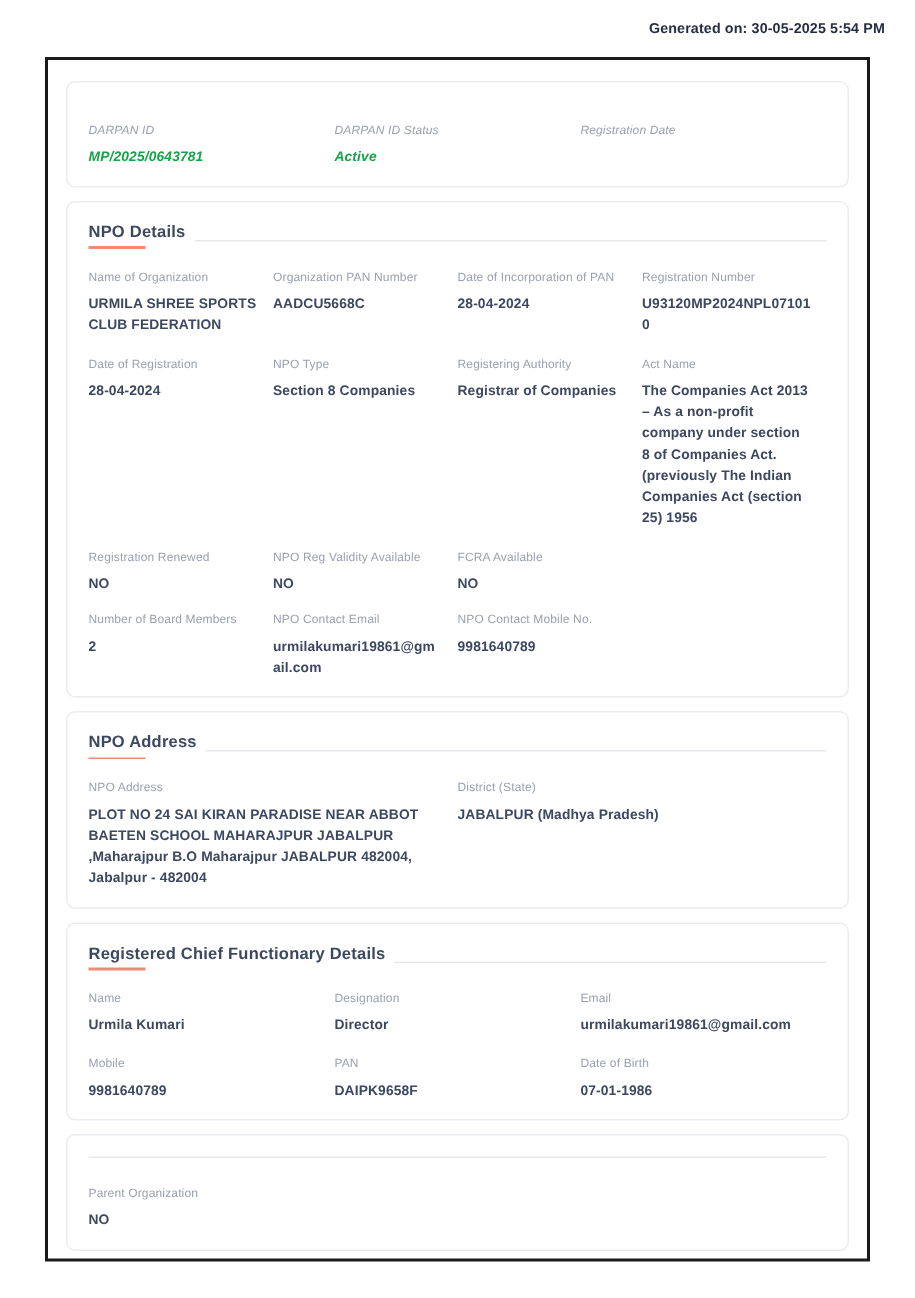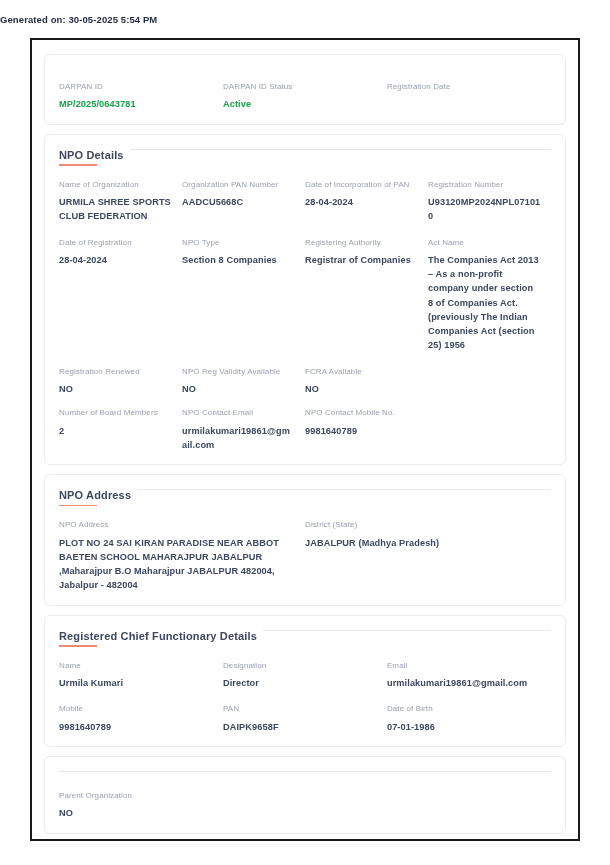--- a/index.html
+++ b/index.html
@@ -9,21 +9,22 @@
     height: 865px;
     background: #ffffff;
     font-family: "Liberation Sans", sans-serif;
     -webkit-font-smoothing: antialiased;
   }
 
   .generated-bar {
     height: 38px;
     display: flex;
     align-items: center;
-    padding-right: 8px;
+    justify-content: flex-end;
+    padding-right: 20px;
   }
   .generated-text {
     font-size: 9.5px;
     font-weight: bold;
     color: #242d43;
     letter-spacing: 0.1px;
   }
 
   .page {
     position: relative;
@@ -44,21 +45,21 @@
     border: 1px solid #ececf0;
     border-radius: 6px;
     background: #ffffff;
     padding: 14px 14px 12px 14px;
     margin-bottom: 9px;
   }
 
   
   .sec-head {
     display: flex;
-    align-items: flex-start;
+    align-items: flex-end;
     margin-bottom: 4px;
   }
   .sec-title {
     position: relative;
     font-size: 11px;
     font-weight: bold;
     color: #3c4760;
     letter-spacing: 0.15px;
     white-space: nowrap;
     padding-bottom: 5px;
@@ -79,21 +80,21 @@
     background: #e8e8ec;
     margin-bottom: 5px;
   }
 
   
   .row {
     display: flex;
     align-items: flex-start;
     margin-top: 14px;
   }
-  .row.first { margin-top: 13px; }
+  .row.first { margin-top: 13px; font-style: italic; }
   .row.tight { margin-top: 12px; }
 
   .field { padding-right: 10px; }
   .c4 { width: 25%; }
   .c3 { width: 33.33%; }
   .c-addr { width: 50%; }
   .c-state { width: 50%; }
 
   .f-label {
     font-size: 8px;

